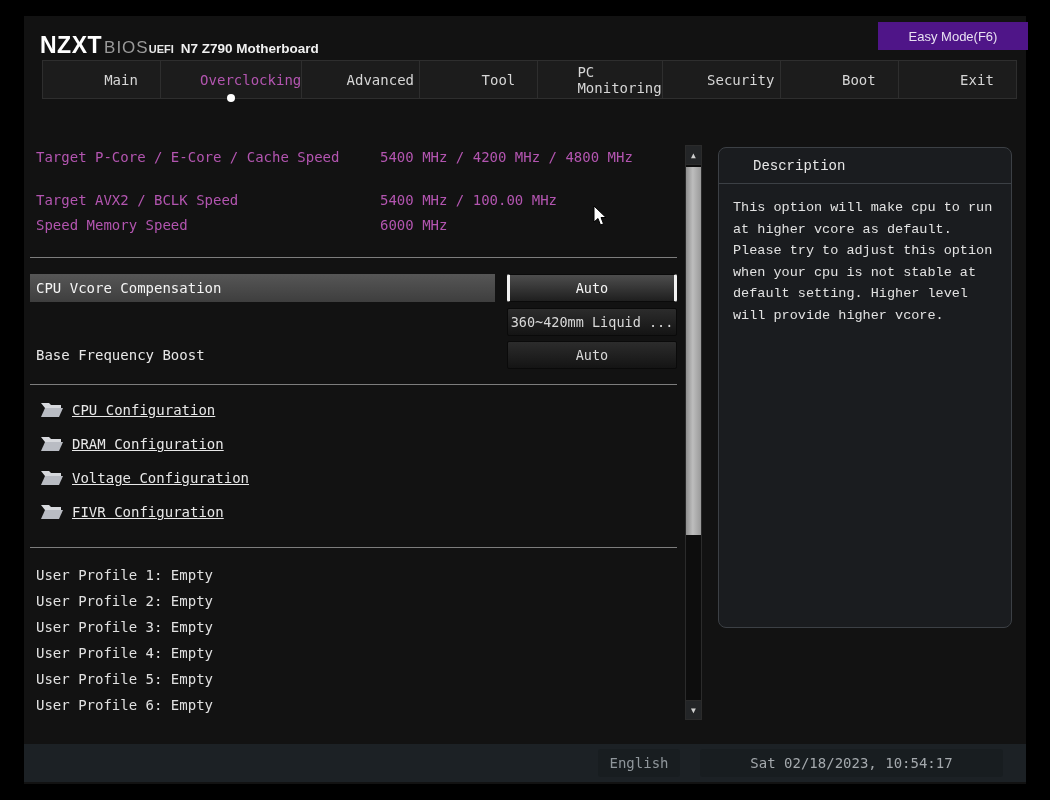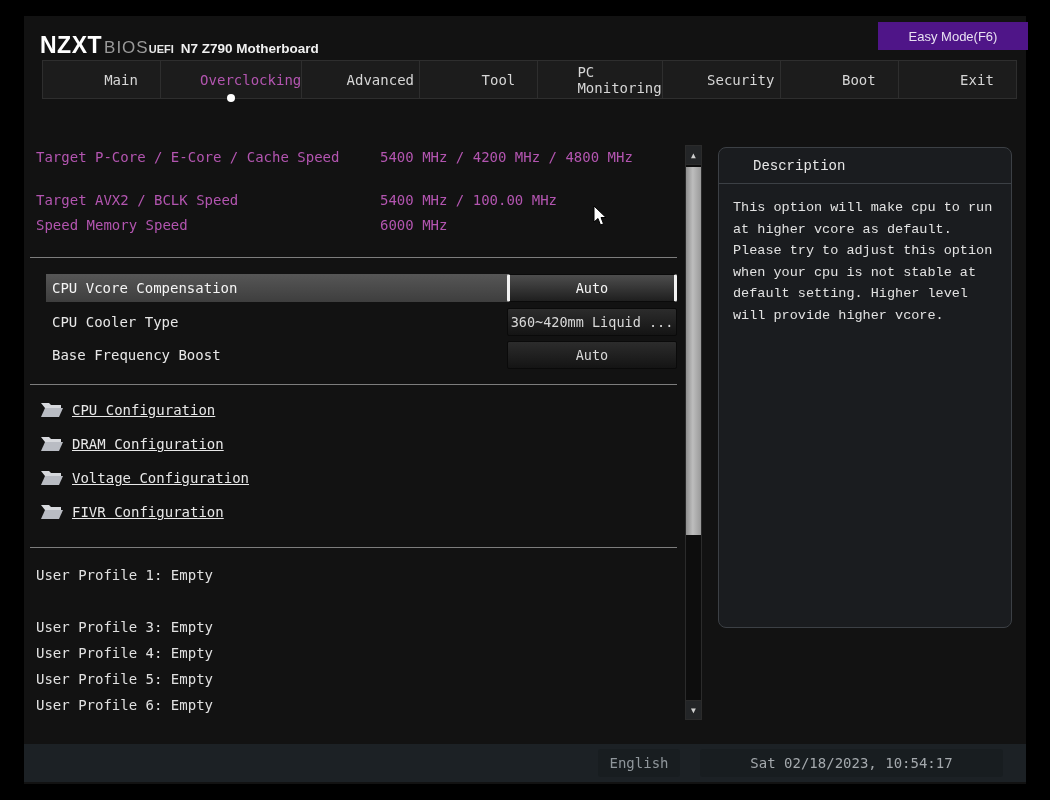--- a/index.html
+++ b/index.html
@@ -37,21 +37,21 @@
              margin-left:-4px; border-radius:50%; background:#ffffff; }
 
   
   .info-row { position:absolute; left:6px; width:647px; height:20px;
               line-height:20px; font-size:14px; color:#b355b0; }
   .info-label { position:absolute; left:6px; }
   .info-value { position:absolute; left:350px; }
 
   .divider { position:absolute; left:6px; width:647px; height:1px; background:#7d7d7d; }
 
-  .setting-label { position:absolute; left:22px; width:465px; height:28px;
+  .setting-label { position:absolute; left:6px; width:465px; height:28px;
                    line-height:28px; padding-left:6px; font-size:14px;
                    color:#e8e8e8; cursor:pointer; }
   .setting-label.highlight { background:linear-gradient(#565656,#3e3e3e); color:#f5f5f5; }
   .setting-value { position:absolute; left:483px; width:170px; height:28px;
                    line-height:26px; text-align:center; font-size:13.5px;
                    color:#d8d8d8; background:linear-gradient(#2c2c2c,#141414);
                    border:1px solid #0a0a0a; border-radius:2px; cursor:pointer;
                    white-space:nowrap; overflow:hidden; }
   .setting-value.selected { background:linear-gradient(#4d4d4d,#1f1f1f);
                    border-left:3px solid #f2f2f2; border-right:3px solid #f2f2f2;
@@ -134,21 +134,20 @@
   <div class="info-row" style="top:199px">
     <span class="info-label">Speed Memory Speed</span>
     <span class="info-value">6000 MHz</span>
   </div>
 
   <div class="divider" style="top:241px"></div>
 
   <div class="setting-label highlight" style="top:258px">CPU Vcore Compensation</div>
   <div class="setting-value selected" style="top:258px">Auto</div>
 
-  <div class="setting-label" style="top:292px">CPU Cooler Type</div>
   <div class="setting-value" style="top:292px">360~420mm Liquid ...</div>
 
   <div class="setting-label" style="top:325px">Base Frequency Boost</div>
   <div class="setting-value" style="top:325px">Auto</div>
 
   <div class="divider" style="top:368px"></div>
 
   <div class="submenu" style="top:386px">
     <svg class="folder" viewBox="0 0 24 17">
       <path d="M1 1 h8 l2 2 h10 v3 H5 Z" fill="#d7d9dd"></path>
@@ -174,20 +173,21 @@
     <svg class="folder" viewBox="0 0 24 17">
       <path d="M1 1 h8 l2 2 h10 v3 H5 Z" fill="#d7d9dd"></path>
       <path d="M5 6 h18 l-4 9 H1 Z" fill="#b9bcc3"></path>
     </svg>
     <span>FIVR Configuration</span>
   </div>
 
   <div class="divider" style="top:531px"></div>
 
   <div class="profile" style="top:549px">User Profile 1: Empty</div>
+  <div class="profile" style="top:575px">User Profile 2: Empty</div>
   <div class="profile" style="top:601px">User Profile 3: Empty</div>
   <div class="profile" style="top:627px">User Profile 4: Empty</div>
   <div class="profile" style="top:653px">User Profile 5: Empty</div>
   <div class="profile" style="top:679px">User Profile 6: Empty</div>
 
   <div class="scrollbar">
     <div class="scroll-btn up">▲</div>
     <div class="scroll-thumb"></div>
     <div class="scroll-btn down">▼</div>
   </div>

